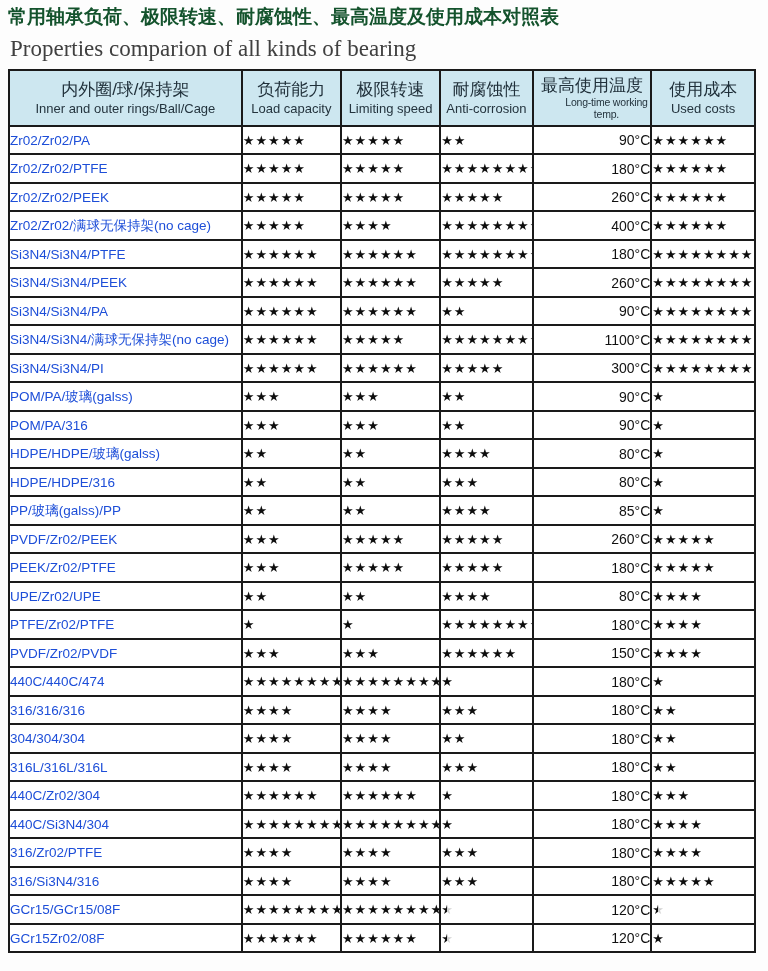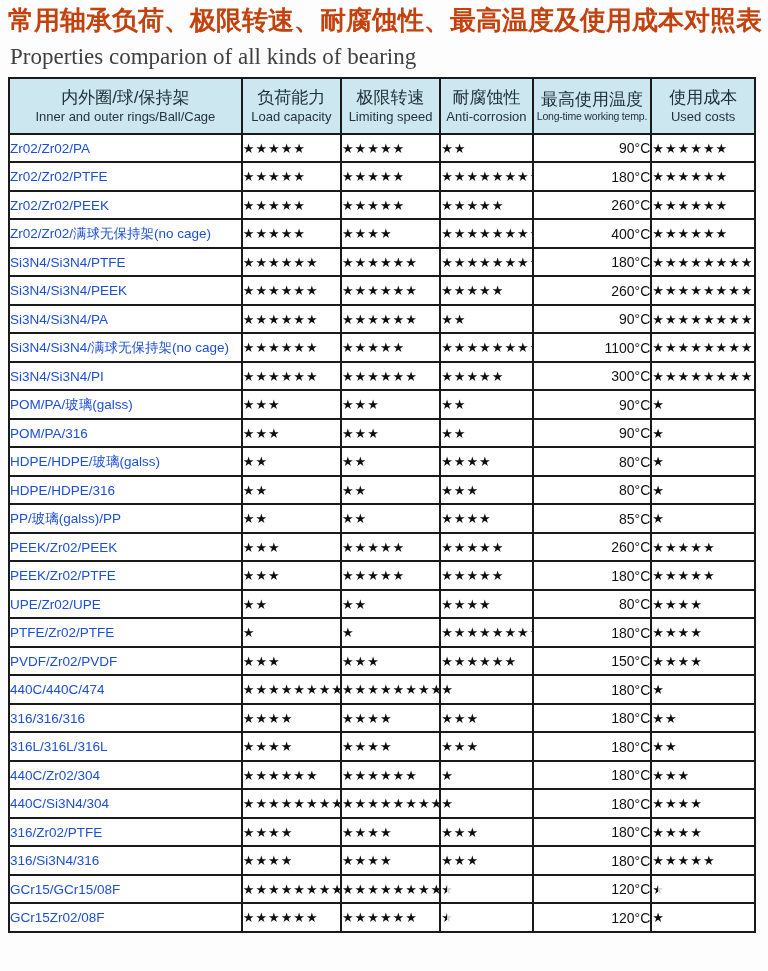--- a/index.html
+++ b/index.html
@@ -1,25 +1,25 @@
 <!DOCTYPE html>
 <html><head>
 <meta charset="utf-8">
 <style>
   html,body{margin:0;padding:0;background:#fdfdfd;}
   body{width:768px;height:971px;font-family:"Liberation Sans","DejaVu Sans",sans-serif;color:#111;}
   .page{padding:6px 10px 8px 8px;box-sizing:border-box;}
-  .title-zh{font-size:26px;font-weight:bold;color:#c2410c;letter-spacing:0px;line-height:1.15;white-space:nowrap;}
+  .title-zh{font-size:19px;font-weight:bold;color:#14532d;letter-spacing:0px;line-height:1.15;white-space:nowrap;}
   .subtitle-en{font-family:Liberation Serif, serif;font-size:23px;color:#404040;margin:8px 0 7px 2px;}
   table.cmp{border-collapse:collapse;width:748px;table-layout:fixed;}
   table.cmp th,table.cmp td{border:2px solid #1a1a1a;padding:0;overflow:hidden;}
   thead th{background:#cde7f0;height:54px;vertical-align:middle;text-align:center;font-weight:normal;}
   .h-zh{display:block;font-size:17px;color:#20303a;line-height:1.25;}
   .h-en{display:block;font-size:13px;color:#24343e;line-height:1.2;}
-  th.col-temp .h-en{font-size:10.5px;letter-spacing:-0.2px;}
+  th.col-temp .h-en{font-size:10.5px;letter-spacing:-0.2px;padding-left:29px;}
   tbody td{height:26.5px;font-size:13.5px;vertical-align:middle;background:#fff;}
   td.mat{padding-left:10px;color:#1d4ed8;white-space:nowrap;}
   td.stars{padding-left:8px;font-size:13px;letter-spacing:1px;color:#0d0d0d;white-space:nowrap;}
   td.temp{text-align:right;font-size:14px;color:#111;}
   .half-star{background:linear-gradient(90deg,#0d0d0d 50%,#cfcfcf 50%);-webkit-background-clip:text;background-clip:text;color:transparent;}
 </style>
 </head>
 <body>
 
 <div class="page">
@@ -170,21 +170,21 @@
         </tr>
         <tr>
           <td class="mat">PP/玻璃(galss)/PP</td>
           <td class="stars">★★</td>
           <td class="stars">★★</td>
           <td class="stars">★★★★</td>
           <td class="temp">85°C</td>
           <td class="stars">★</td>
         </tr>
         <tr>
-          <td class="mat">PEEK/Zr02/PEEK</td>
+          <td class="mat">PVDF/Zr02/PEEK</td>
           <td class="stars">★★★</td>
           <td class="stars">★★★★★</td>
           <td class="stars">★★★★★</td>
           <td class="temp">260°C</td>
           <td class="stars">★★★★★</td>
         </tr>
         <tr>
           <td class="mat">PEEK/Zr02/PTFE</td>
           <td class="stars">★★★</td>
           <td class="stars">★★★★★</td>
@@ -222,20 +222,28 @@
           <td class="stars">★★★★★★★★</td>
           <td class="stars">★</td>
           <td class="temp">180°C</td>
           <td class="stars">★</td>
         </tr>
         <tr>
           <td class="mat">316/316/316</td>
           <td class="stars">★★★★</td>
           <td class="stars">★★★★</td>
           <td class="stars">★★★</td>
+          <td class="temp">180°C</td>
+          <td class="stars">★★</td>
+        </tr>
+        <tr>
+          <td class="mat">304/304/304</td>
+          <td class="stars">★★★★</td>
+          <td class="stars">★★★★</td>
+          <td class="stars">★★</td>
           <td class="temp">180°C</td>
           <td class="stars">★★</td>
         </tr>
         <tr>
           <td class="mat">316L/316L/316L</td>
           <td class="stars">★★★★</td>
           <td class="stars">★★★★</td>
           <td class="stars">★★★</td>
           <td class="temp">180°C</td>
           <td class="stars">★★</td>

